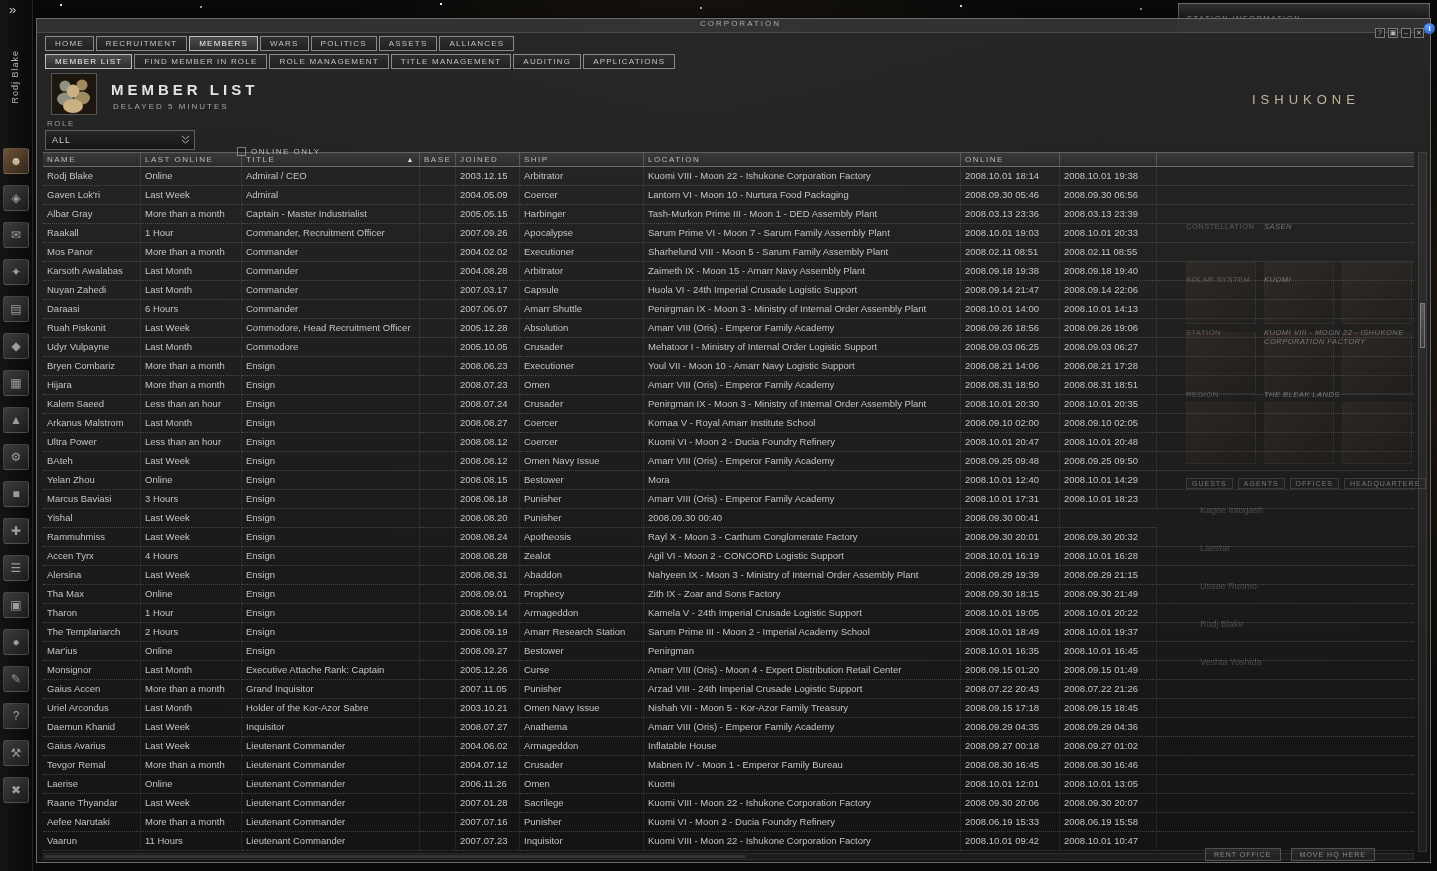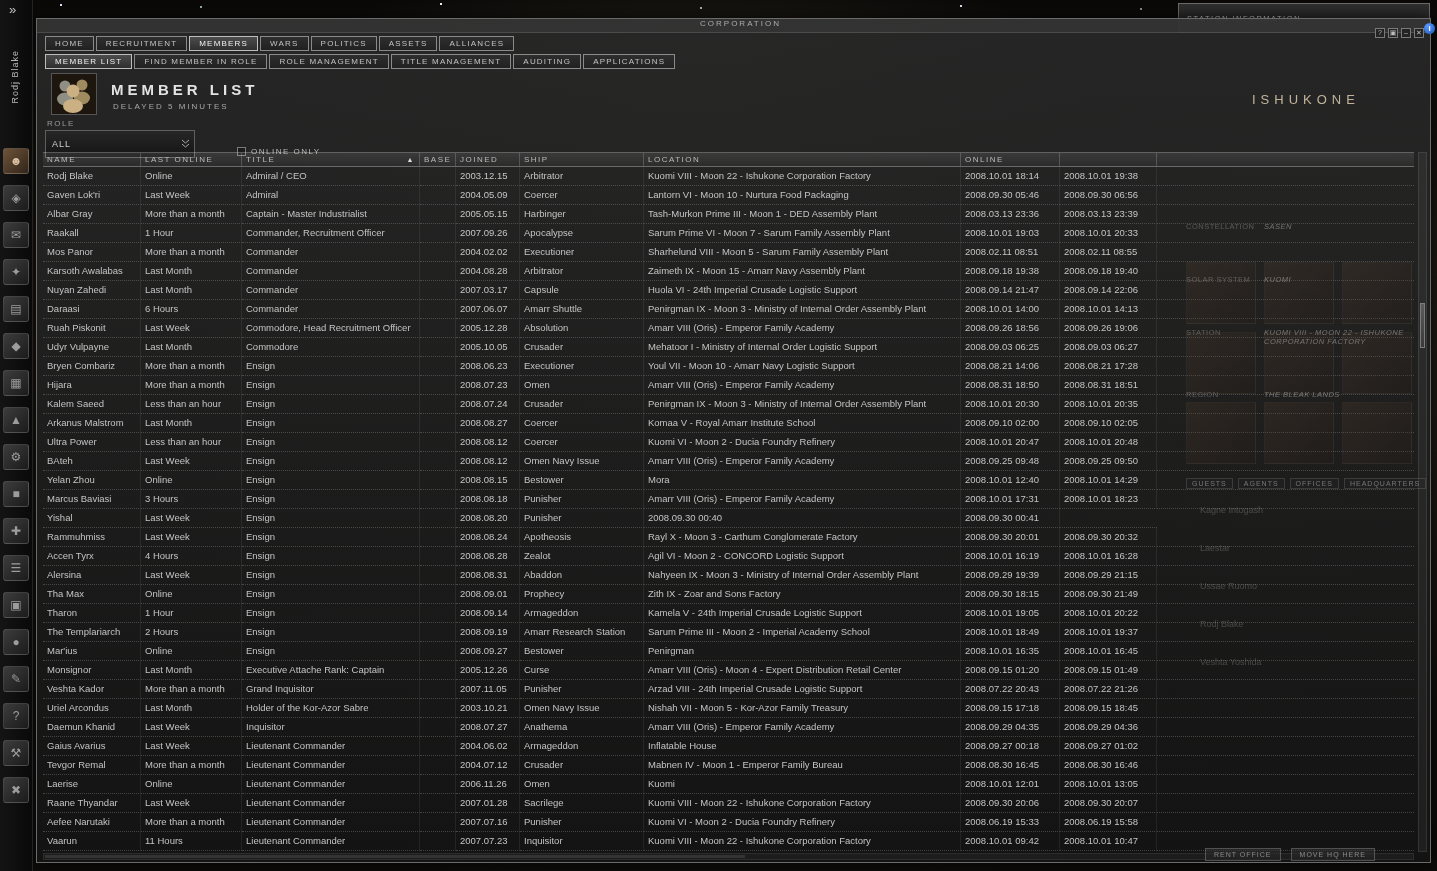--- a/index.html
+++ b/index.html
@@ -44,21 +44,21 @@
   #tabs1 { top:17px; } #tabs2 { top:35px; }
   .tab { padding:2px 9px; border:1px solid #8a8a8a; background:linear-gradient(180deg,#2e2e2e,#212121);
     color:#c3c3c3; font-size:8px; letter-spacing:1.2px; white-space:nowrap; }
   .tab.active { background:linear-gradient(180deg,#4c4c4c,#2f2f2f); color:#efefef; border-color:#bdbdbd; }
 
   .member-icon { position:absolute; left:14px; top:54px; width:46px; height:42px; }
   .hb-title { position:absolute; left:74px; top:62px; font-size:15px; font-weight:bold; letter-spacing:4px; color:#e3e3e3; }
   .hb-sub { position:absolute; left:76px; top:83px; font-size:8px; letter-spacing:2px; color:#a8a8a8; }
 
   .role-label { position:absolute; left:10px; top:100px; font-size:8px; letter-spacing:1.5px; color:#9a9a9a; }
-  .dropdown { position:absolute; left:8px; top:111px; width:150px; height:28px; display:flex; align-items:center;
+  .dropdown { position:absolute; left:8px; top:111px; width:150px; height:20px; display:flex; align-items:center;
     border:1px solid #5f5f5f; background:linear-gradient(180deg,#262626,#151515); }
   .dd-value { margin-left:6px; font-size:9px; letter-spacing:1px; color:#cfcfcf; }
   .dd-arrow { margin-left:auto; margin-right:4px; display:flex; }
   .checkbox-wrap { position:absolute; left:200px; top:128px; display:flex; align-items:center; gap:5px; }
   .checkbox { width:9px; height:9px; border:1px solid #7a7a7a; background:#1b1b1b; }
   .cb-label { font-size:8px; letter-spacing:1.5px; color:#b6b6b6; }
 
   
   .table { position:absolute; left:6px; top:133px; right:16px; bottom:10px; overflow:hidden;
     --cols: 98px 101px 178px 36px 64px 124px 317px 99px 97px minmax(0,1fr); }
@@ -638,21 +638,21 @@
             <div class="td">Executive Attache Rank: Captain</div>
             <div class="td"></div>
             <div class="td">2005.12.26</div>
             <div class="td">Curse</div>
             <div class="td">Amarr VIII (Oris) - Moon 4 - Expert Distribution Retail Center</div>
             <div class="td">2008.09.15 01:20</div>
             <div class="td">2008.09.15 01:49</div>
             <div class="td filler"></div>
           </div>
           <div class="trow">
-            <div class="td">Veshta Kador</div>
+            <div class="td">Gaius Accen</div>
             <div class="td">More than a month</div>
             <div class="td">Grand Inquisitor</div>
             <div class="td"></div>
             <div class="td">2007.11.05</div>
             <div class="td">Punisher</div>
             <div class="td">Arzad VIII - 24th Imperial Crusade Logistic Support</div>
             <div class="td">2008.07.22 20:43</div>
             <div class="td">2008.07.22 21:26</div>
             <div class="td filler"></div>
           </div>

